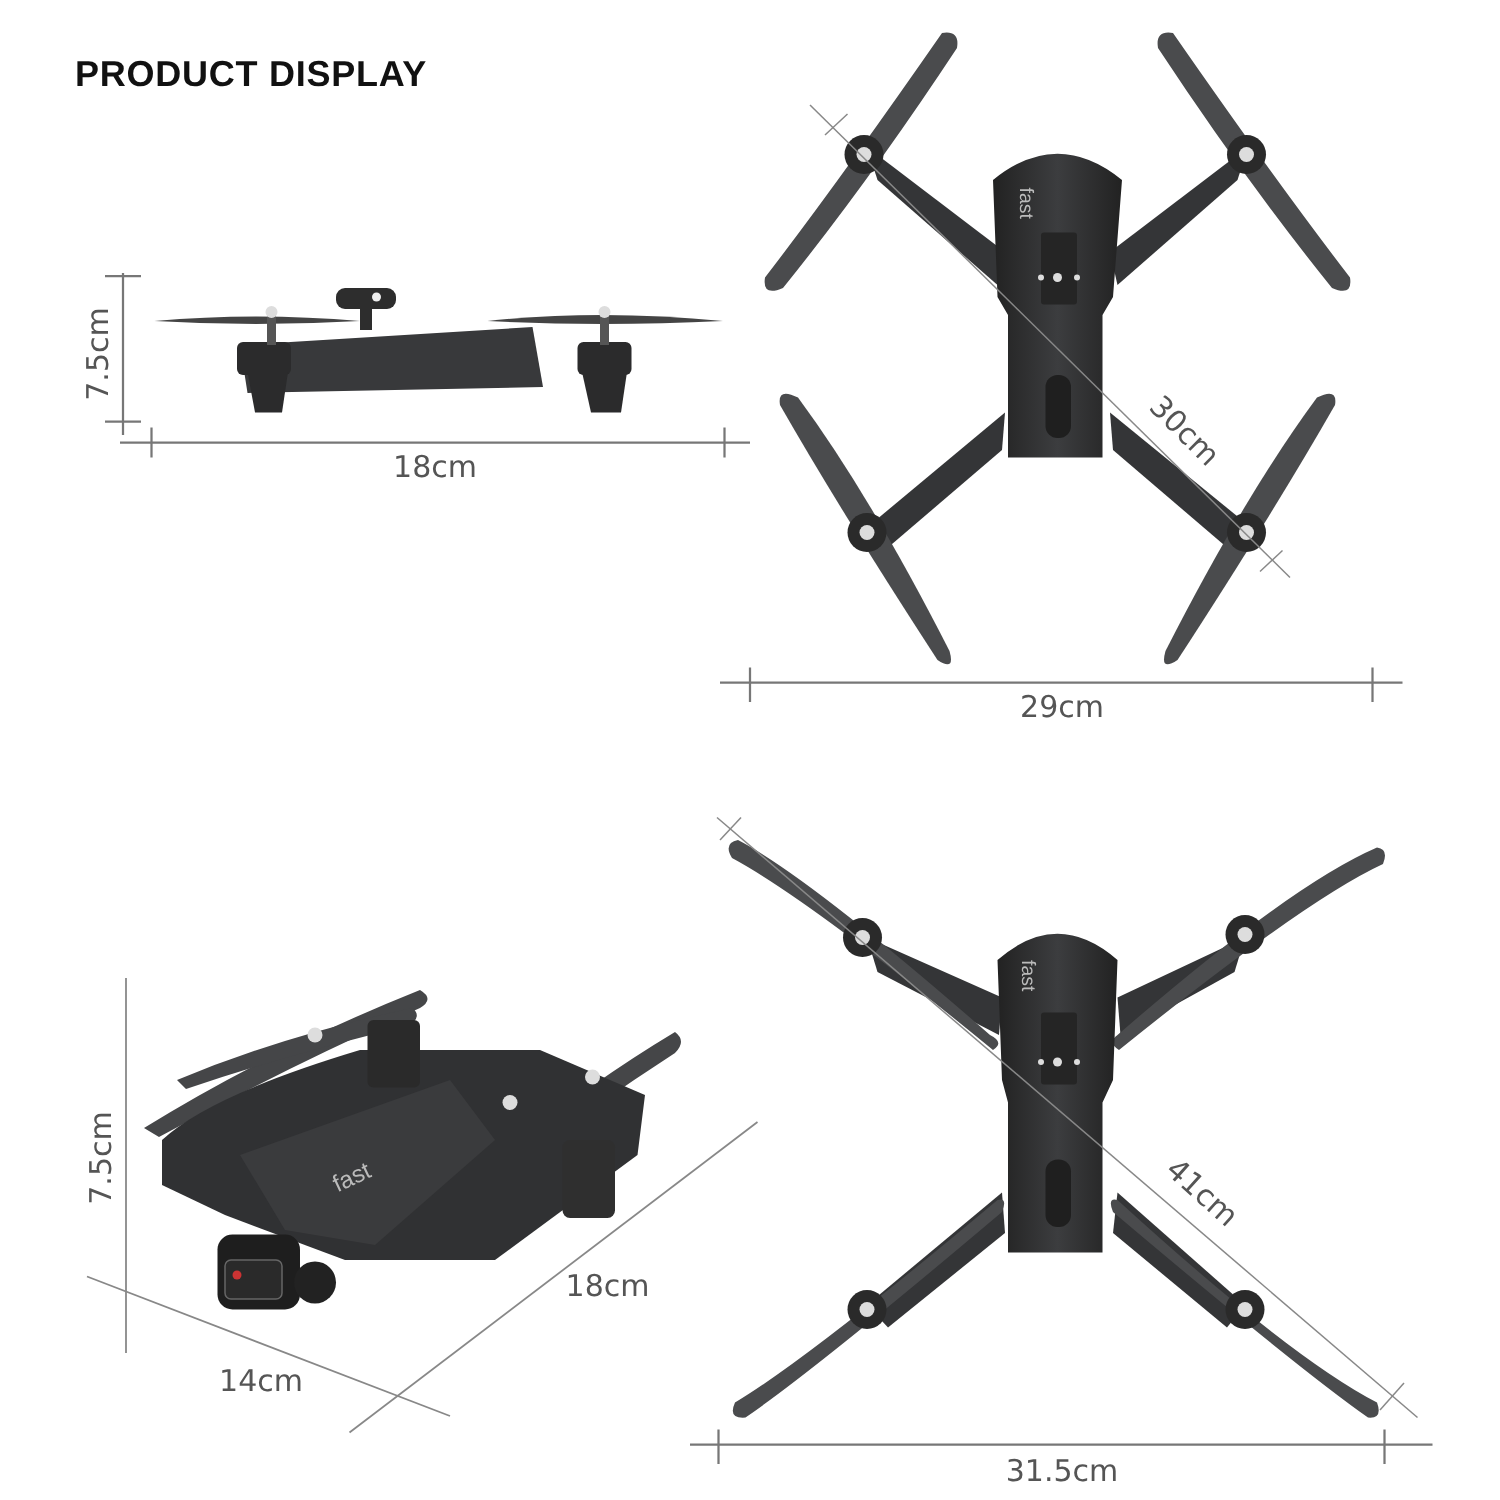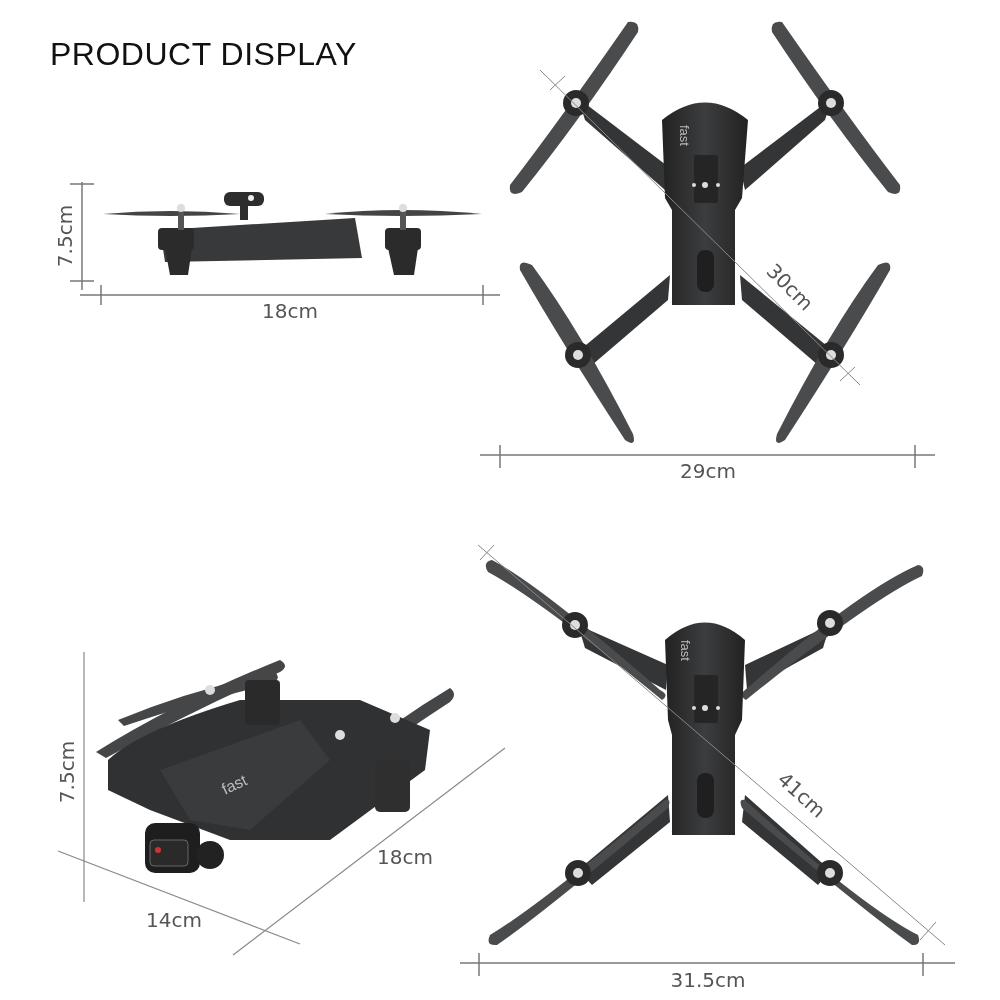--- a/index.html
+++ b/index.html
@@ -1,17 +1,17 @@
 <!DOCTYPE html>
 <html><head>
 <meta charset="utf-8">
 <style>
   html,body{margin:0;padding:0;background:#ffffff;}
   body{width:1000px;height:1000px;position:relative;overflow:hidden;font-family:"Liberation Sans",sans-serif;}
-  .title{position:absolute;left:50px;top:36px;font-size:32px;font-weight:normal;color:#111;letter-spacing:0.5px;}
+  .title{position:absolute;left:50px;top:36px;font-size:24px;font-weight:bold;color:#111;letter-spacing:0.5px;}
   .canvas{position:absolute;left:0;top:0;width:1000px;height:1000px;}
 </style>
 </head>
 <body>
 
 <div class="title">PRODUCT DISPLAY</div>
 
 <svg class="canvas" viewBox="0 0 1000 1000">
   <defs>
     <linearGradient id="bodyG" x1="0" x2="1">

